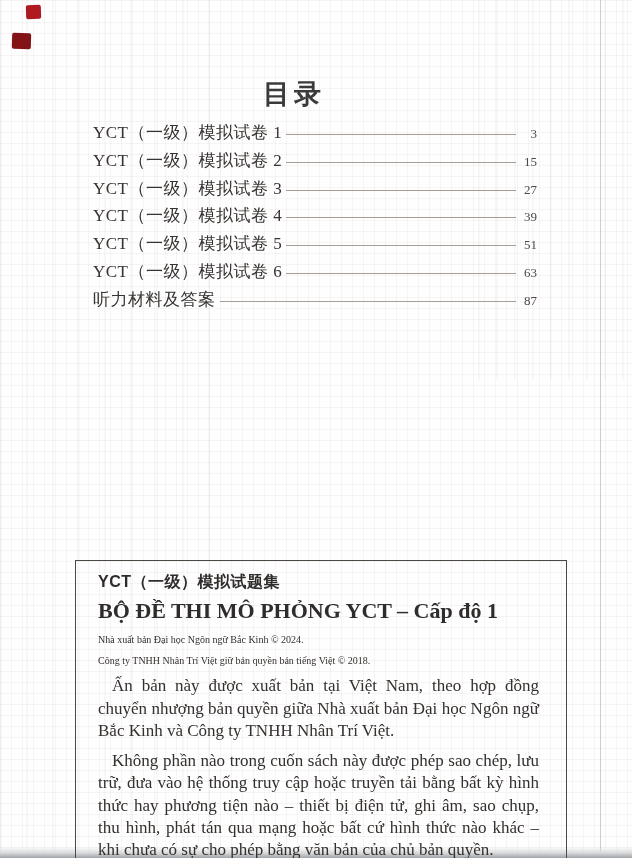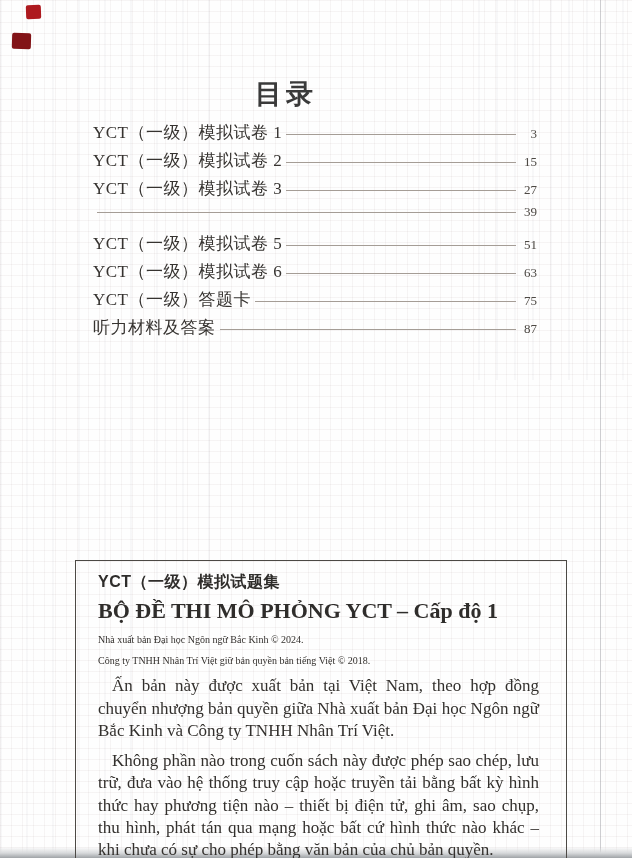--- a/index.html
+++ b/index.html
@@ -37,21 +37,21 @@
   .right-edge-line{
     position:absolute;left:600px;top:0;width:1px;height:858px;
     background:rgba(130,130,138,0.38);
   }
   .bottom-edge{
     position:absolute;left:0;bottom:0;width:632px;height:11px;
     background:linear-gradient(to bottom, rgba(244,244,244,0) 0%, #d7d9db 55%, #9fa3a7 100%);
   }
   
   .toc-title{
-    position:absolute;left:4px;top:76px;width:564px;
+    position:absolute;left:12px;top:76px;width:564px;
     text-align:center;font-size:27px;font-weight:700;
     letter-spacing:4px;color:#3a3a3a;
   }
   .toc-list{
     position:absolute;left:93px;top:121px;width:444px;
     display:flex;flex-direction:column;
   }
   .toc-row{
     display:flex;align-items:baseline;
     height:27.8px;
@@ -116,37 +116,33 @@
       <span class="toc-label">YCT（一级）模拟试卷 2</span>
       <span class="toc-leader"></span>
       <span class="toc-page">15</span>
     </div>
     <div class="toc-row">
       <span class="toc-label">YCT（一级）模拟试卷 3</span>
       <span class="toc-leader"></span>
       <span class="toc-page">27</span>
     </div>
     <div class="toc-row">
+      <span class="toc-label">YCT（一级）模拟试卷 4</span>
       <span class="toc-leader"></span>
       <span class="toc-page">39</span>
     </div>
     <div class="toc-row">
       <span class="toc-label">YCT（一级）模拟试卷 5</span>
       <span class="toc-leader"></span>
       <span class="toc-page">51</span>
     </div>
     <div class="toc-row">
       <span class="toc-label">YCT（一级）模拟试卷 6</span>
       <span class="toc-leader"></span>
       <span class="toc-page">63</span>
-    </div>
-    <div class="toc-row">
-      <span class="toc-label">YCT（一级）答题卡</span>
-      <span class="toc-leader"></span>
-      <span class="toc-page">75</span>
     </div>
     <div class="toc-row">
       <span class="toc-label">听力材料及答案</span>
       <span class="toc-leader"></span>
       <span class="toc-page">87</span>
     </div>
   </div>
 
   <div class="copyright-box">
     <p class="cb-title-zh">YCT（一级）模拟试题集</p>

